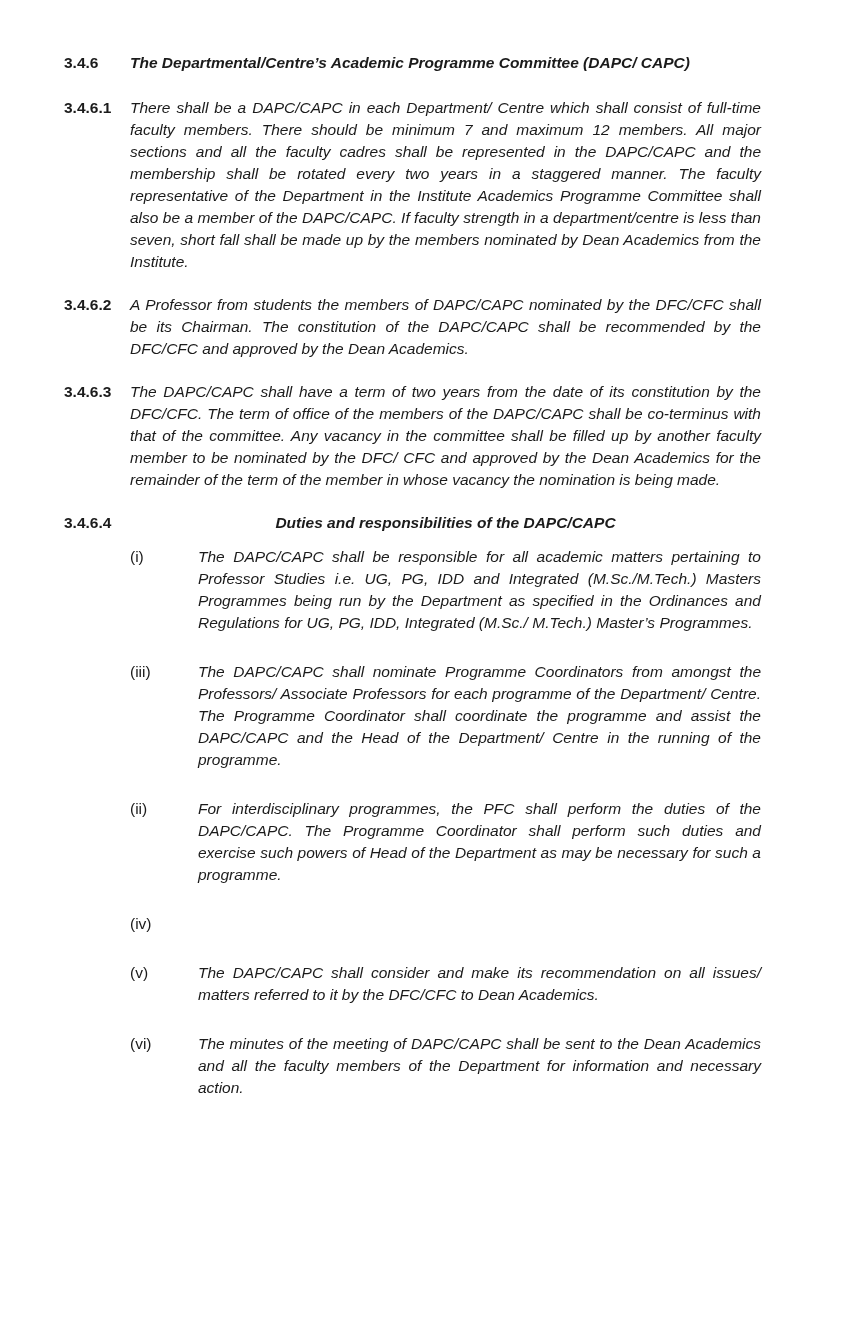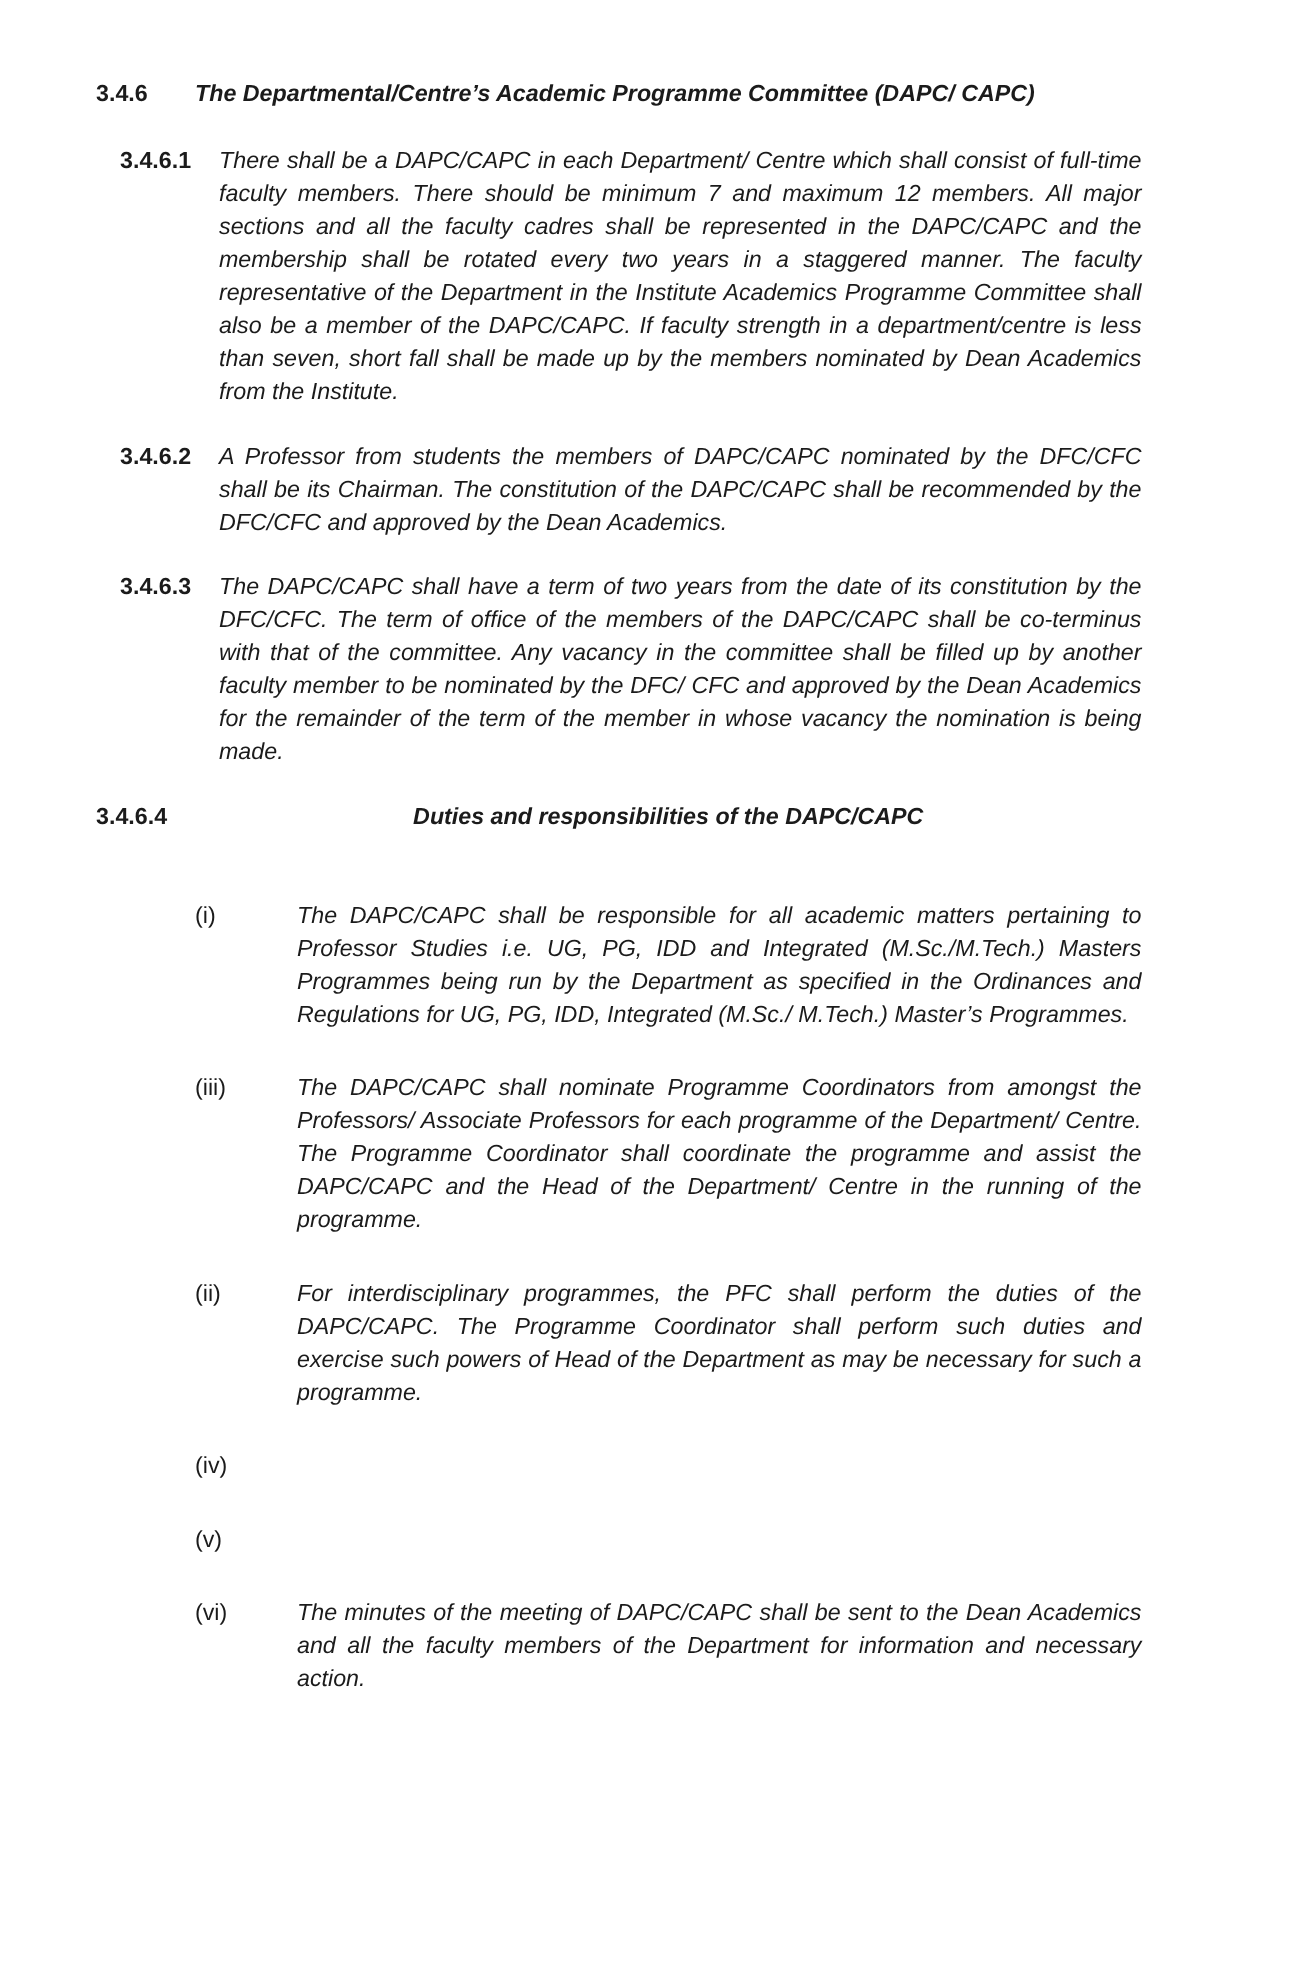--- a/index.html
+++ b/index.html
@@ -31,22 +31,22 @@
     font-weight: 700;
   }
   .text {
     flex: 1 1 auto;
     text-align: justify;
     font-style: italic;
   }
   .bold { font-weight: 700; }
   .heading { margin-bottom: 23px; }
   .heading .text { text-align: left; }
-  .para { margin-bottom: 21px; margin-left: 16px; }
-  .subheading { margin-bottom: 44px; }
+  .para { margin-bottom: 21px; }
+  .subheading { margin-bottom: 12px; }
   .subheading .text { text-align: center; }
   .list { padding-left: 66px; }
   .list-row {
     display: flex;
     align-items: flex-start;
     margin-bottom: 27px;
   }
   .marker {
     flex: 0 0 68px;
     font-weight: 400;
@@ -98,20 +98,21 @@
       <span class="marker">(ii)</span>
       <span class="text">For interdisciplinary programmes, the PFC shall perform the duties of the DAPC/CAPC. The Programme Coordinator shall perform such duties and exercise such powers of Head of the Department as may be necessary for such a programme.</span>
     </div>
 
     <div class="list-row">
       <span class="marker">(iv)</span>
     </div>
 
     <div class="list-row">
       <span class="marker">(v)</span>
+      <span class="text">The DAPC/CAPC shall consider and make its recommendation on all issues/ matters referred to it by the DFC/CFC to Dean Academics.</span>
     </div>
 
     <div class="list-row">
       <span class="marker">(vi)</span>
       <span class="text">The minutes of the meeting of DAPC/CAPC shall be sent to the Dean Academics and all the faculty members of the Department for information and necessary action.</span>
     </div>
 
   </div>
 
 </div>

